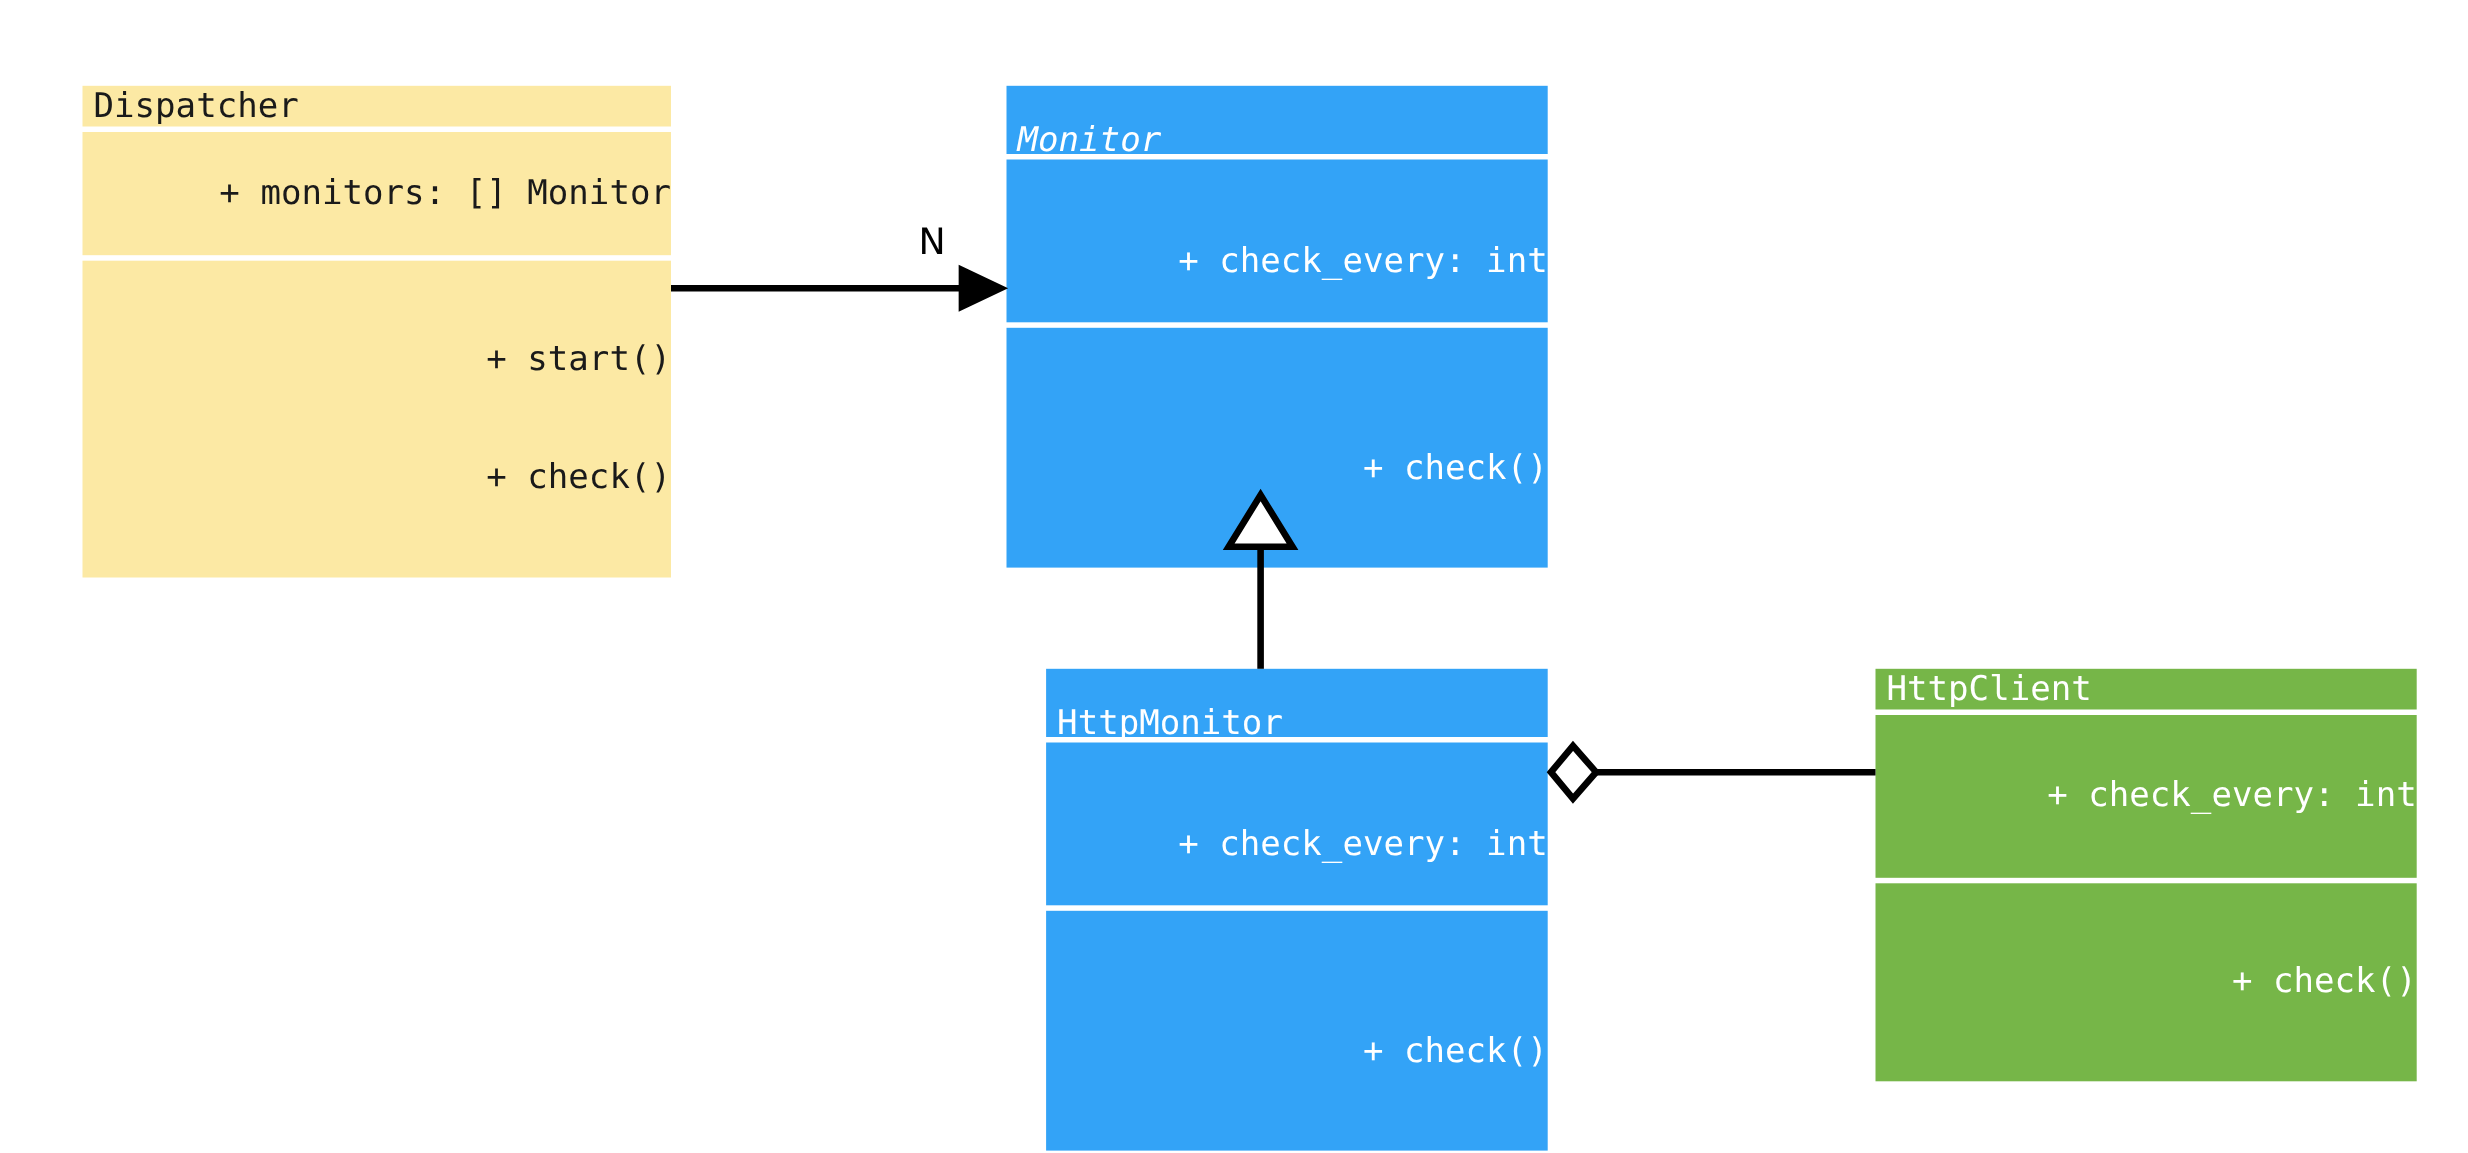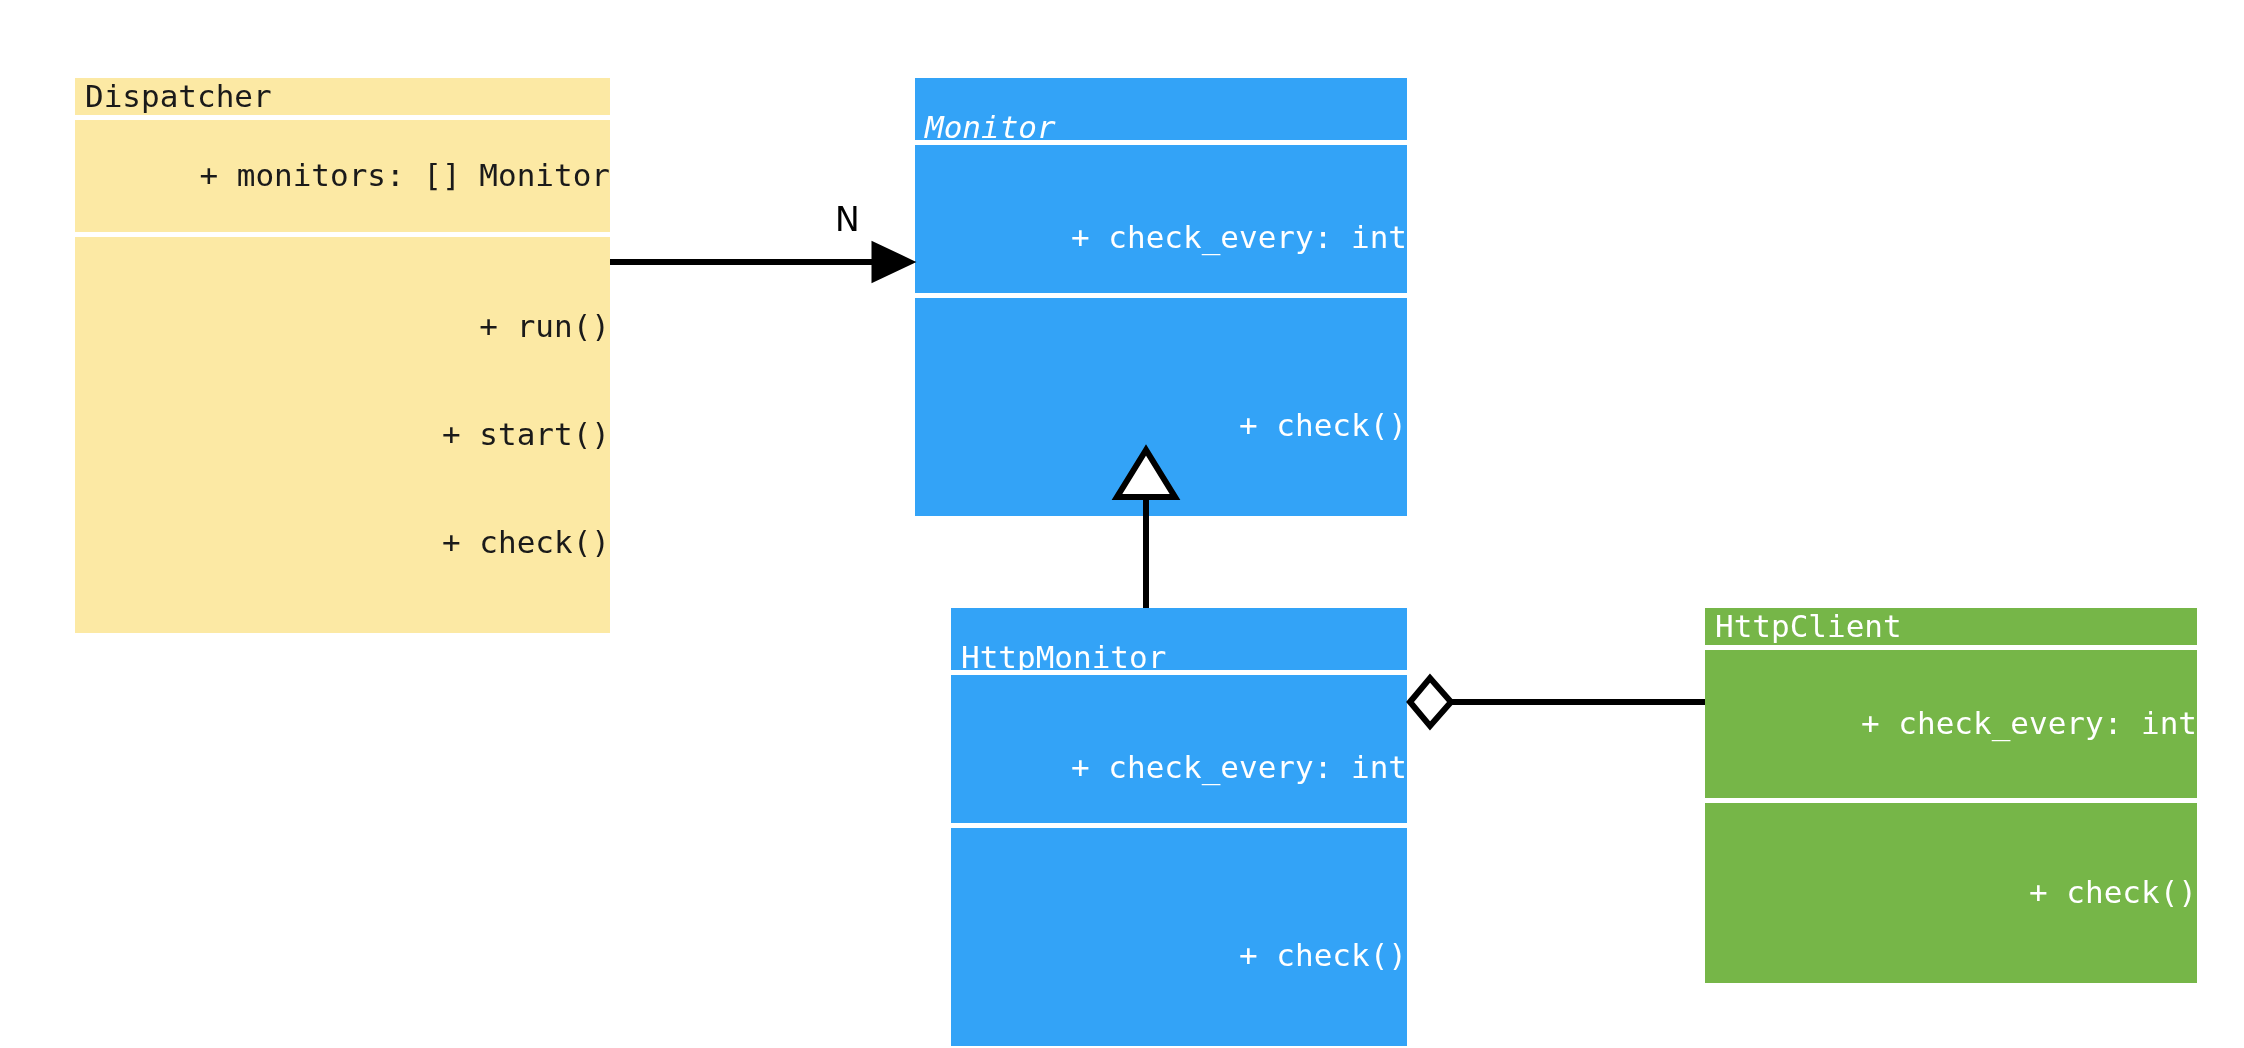--- a/index.html
+++ b/index.html
@@ -90,21 +90,20 @@
     <div class="uml-compartment" style="height:62px;">
       <div class="uml-title">Dispatcher</div>
     </div>
     <div class="uml-compartment" style="height:112px;">
       <div class="uml-members">
         <span class="uml-member-line">+ monitors: [] Monitor</span>
       </div>
     </div>
     <div class="uml-compartment" style="flex:1 1 auto;">
       <div class="uml-members">
-        <span class="uml-member-line">+ run()</span>
         <span class="uml-member-line">+ start()</span>
         <span class="uml-member-line">+ check()</span>
       </div>
     </div>
   </div>
 
   <div class="uml-class theme-blue" style="left:915px; top:78px; width:492px; height:372px;">
     <div class="uml-compartment" style="height:62px;">
       <div class="uml-title abstract">Monitor</div>
     </div>

